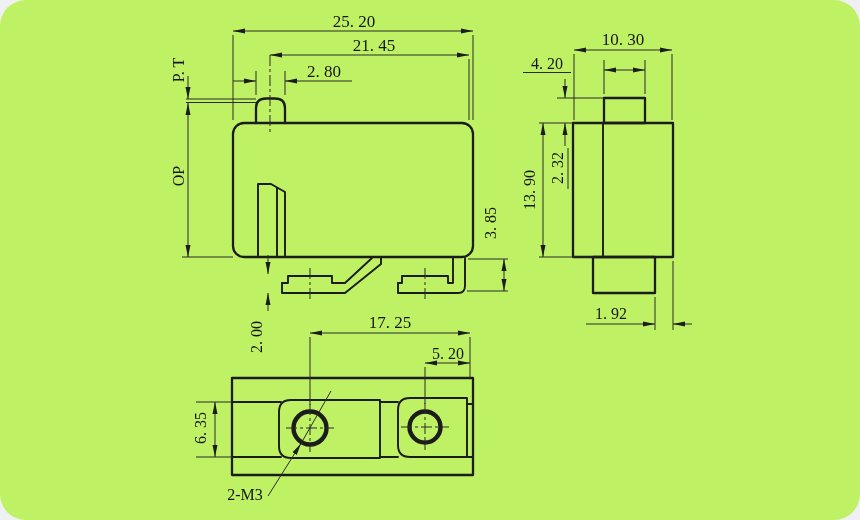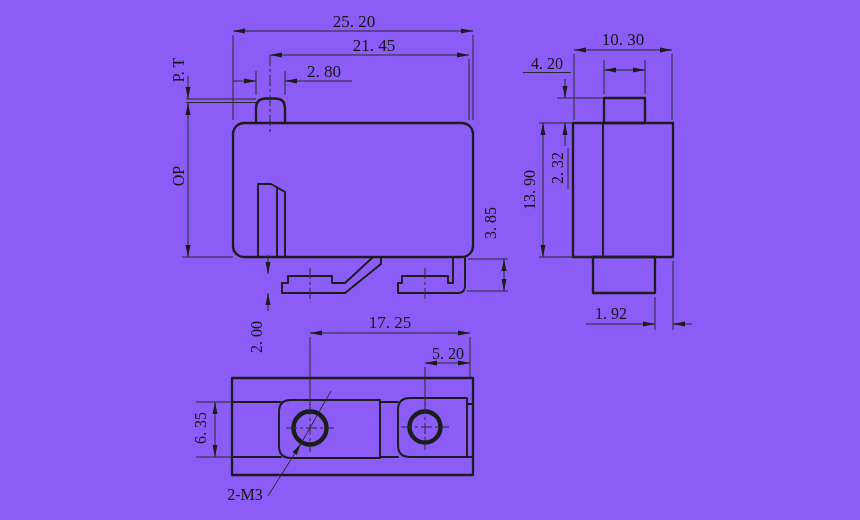--- a/index.html
+++ b/index.html
@@ -1,18 +1,19 @@
 <!DOCTYPE html>
 <html><head>
 <meta charset="utf-8">
 <style>
   html,body{margin:0;padding:0;background:#eef0f2;}
   .canvas{
-    width:860px;height:520px;background:#8b5cf6;position:relative;overflow:hidden;
+    width:860px;height:520px;background:#bef264;position:relative;overflow:hidden;
     font-family:"Liberation Serif", serif;
+    border-radius:26px;
   }
   svg{display:block}
   .ol{fill:none;stroke:#1c1c1c;stroke-width:2.3;stroke-linejoin:round;stroke-linecap:round}
   .ol2{fill:none;stroke:#1c1c1c;stroke-width:1.9;stroke-linejoin:round;stroke-linecap:round}
   .dim{fill:none;stroke:#2a2a2a;stroke-width:1;stroke-linecap:butt}
   .cl{fill:none;stroke:#2a2a2a;stroke-width:1;stroke-dasharray:11 3 3 3}
   .thinline{fill:none;stroke:#2a2a2a;stroke-width:1}
   text.t{font-family:"Liberation Serif", serif;font-size:17px;fill:#161616;text-anchor:middle}
   text.ts{font-family:"Liberation Serif", serif;font-size:16px;fill:#161616;text-anchor:middle}
 </style>

